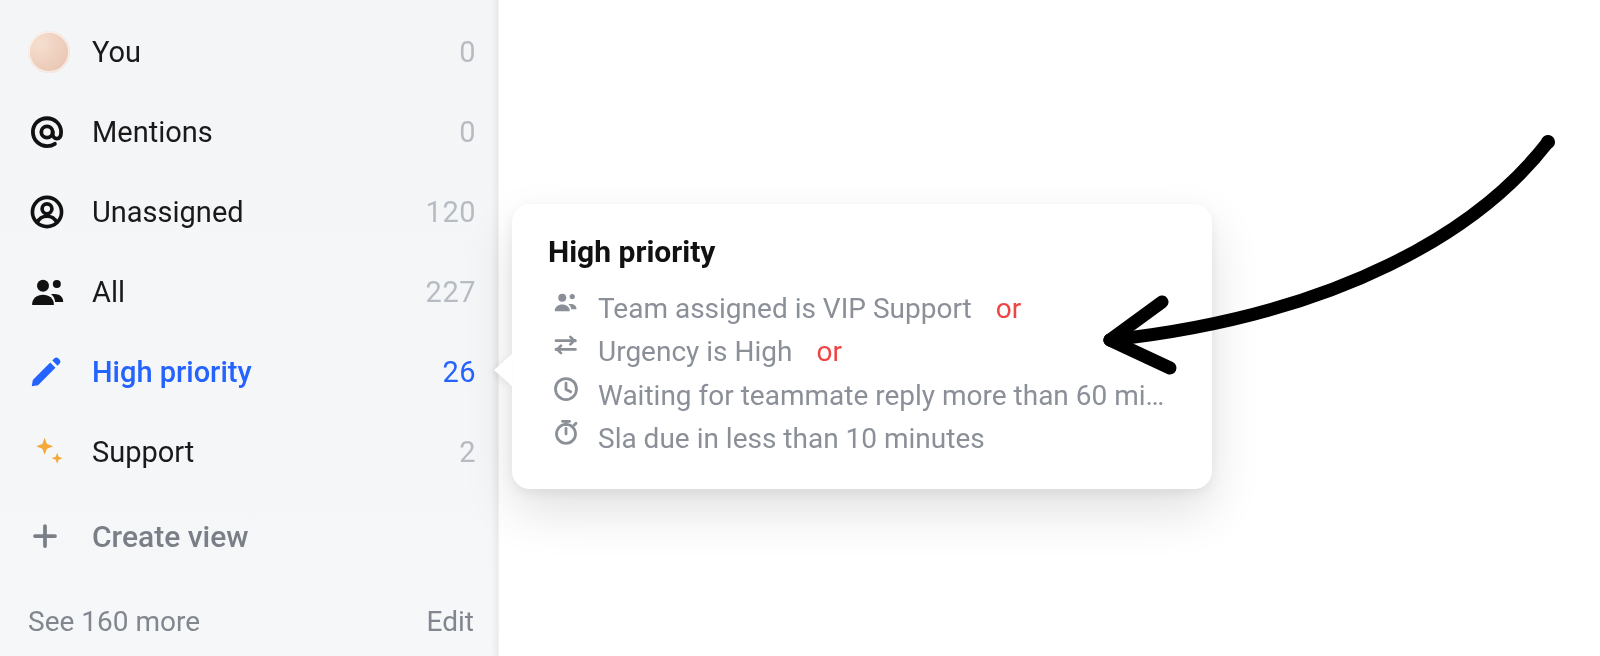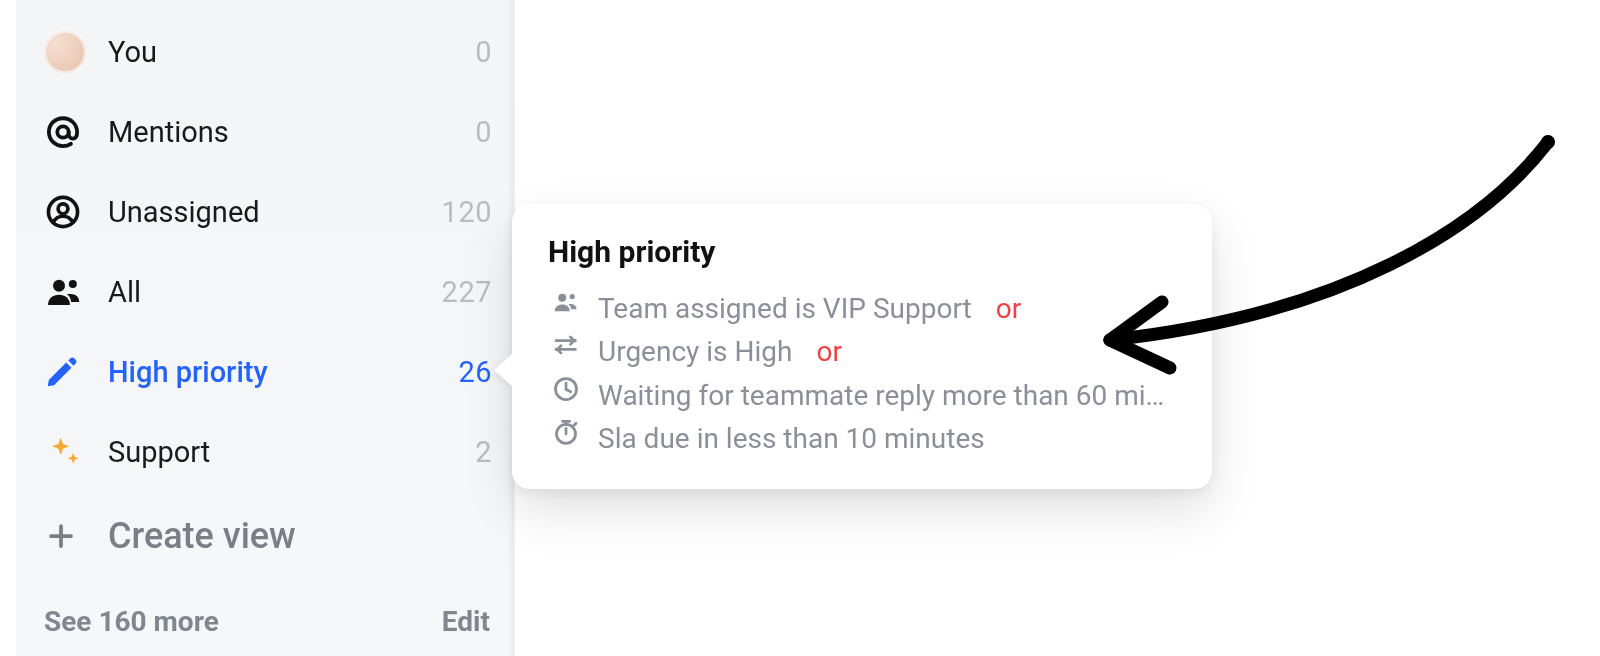--- a/index.html
+++ b/index.html
@@ -9,21 +9,21 @@
     background: #ffffff;
     font-family: -apple-system, BlinkMacSystemFont, "Segoe UI", Roboto, "Helvetica Neue", Arial, sans-serif;
     color: #1a1a1a;
     overflow: hidden;
   }
   .stage { position: relative; width: 1600px; height: 656px; }
 
   
   .sidebar {
     position: absolute;
-    left: 16px; top: 0;
+    left: 0; top: 0;
     width: 498px;
     height: 656px;
     background: linear-gradient(180deg, #f4f5f7 0%, #f6f7f9 100%);
     padding-top: 12px;
   }
   .sidebar::after {
     
     content: "";
     position: absolute;
     right: -1px; top: 0; bottom: 0;
@@ -73,31 +73,31 @@
     width: 42px; height: 42px; border-radius: 50%;
     background: radial-gradient(circle at 30% 30%, #f6dfd0, #e6bfab);
     box-shadow: inset 0 0 0 2px rgba(255,255,255,0.6);
   }
 
   .sparkle { color: #f4a93a; }
 
   .create-row {
     display: flex; align-items: center;
     height: 80px; padding: 0 22px 0 30px;
-    font-size: 36px; color: #7a7f87; font-weight: 500;
+    font-size: 30px; color: #7a7f87; font-weight: 500;
     cursor: pointer;
     margin-top: 4px;
   }
   .create-row .icon-slot { width: 62px; display:flex; align-items:center; }
 
   .footer-row {
     position: absolute;
     bottom: 18px; left: 28px; right: 24px;
     display: flex; align-items: center; justify-content: space-between;
-    font-size: 28px; color: #82878f; font-weight: 700;
+    font-size: 28px; color: #82878f; font-weight: 400;
   }
   .footer-row .see-more { cursor: pointer; }
   .footer-row .edit { cursor: pointer; }
 
   
   .popover {
     position: absolute;
     left: 512px;
     top: 204px;
     width: 700px;

